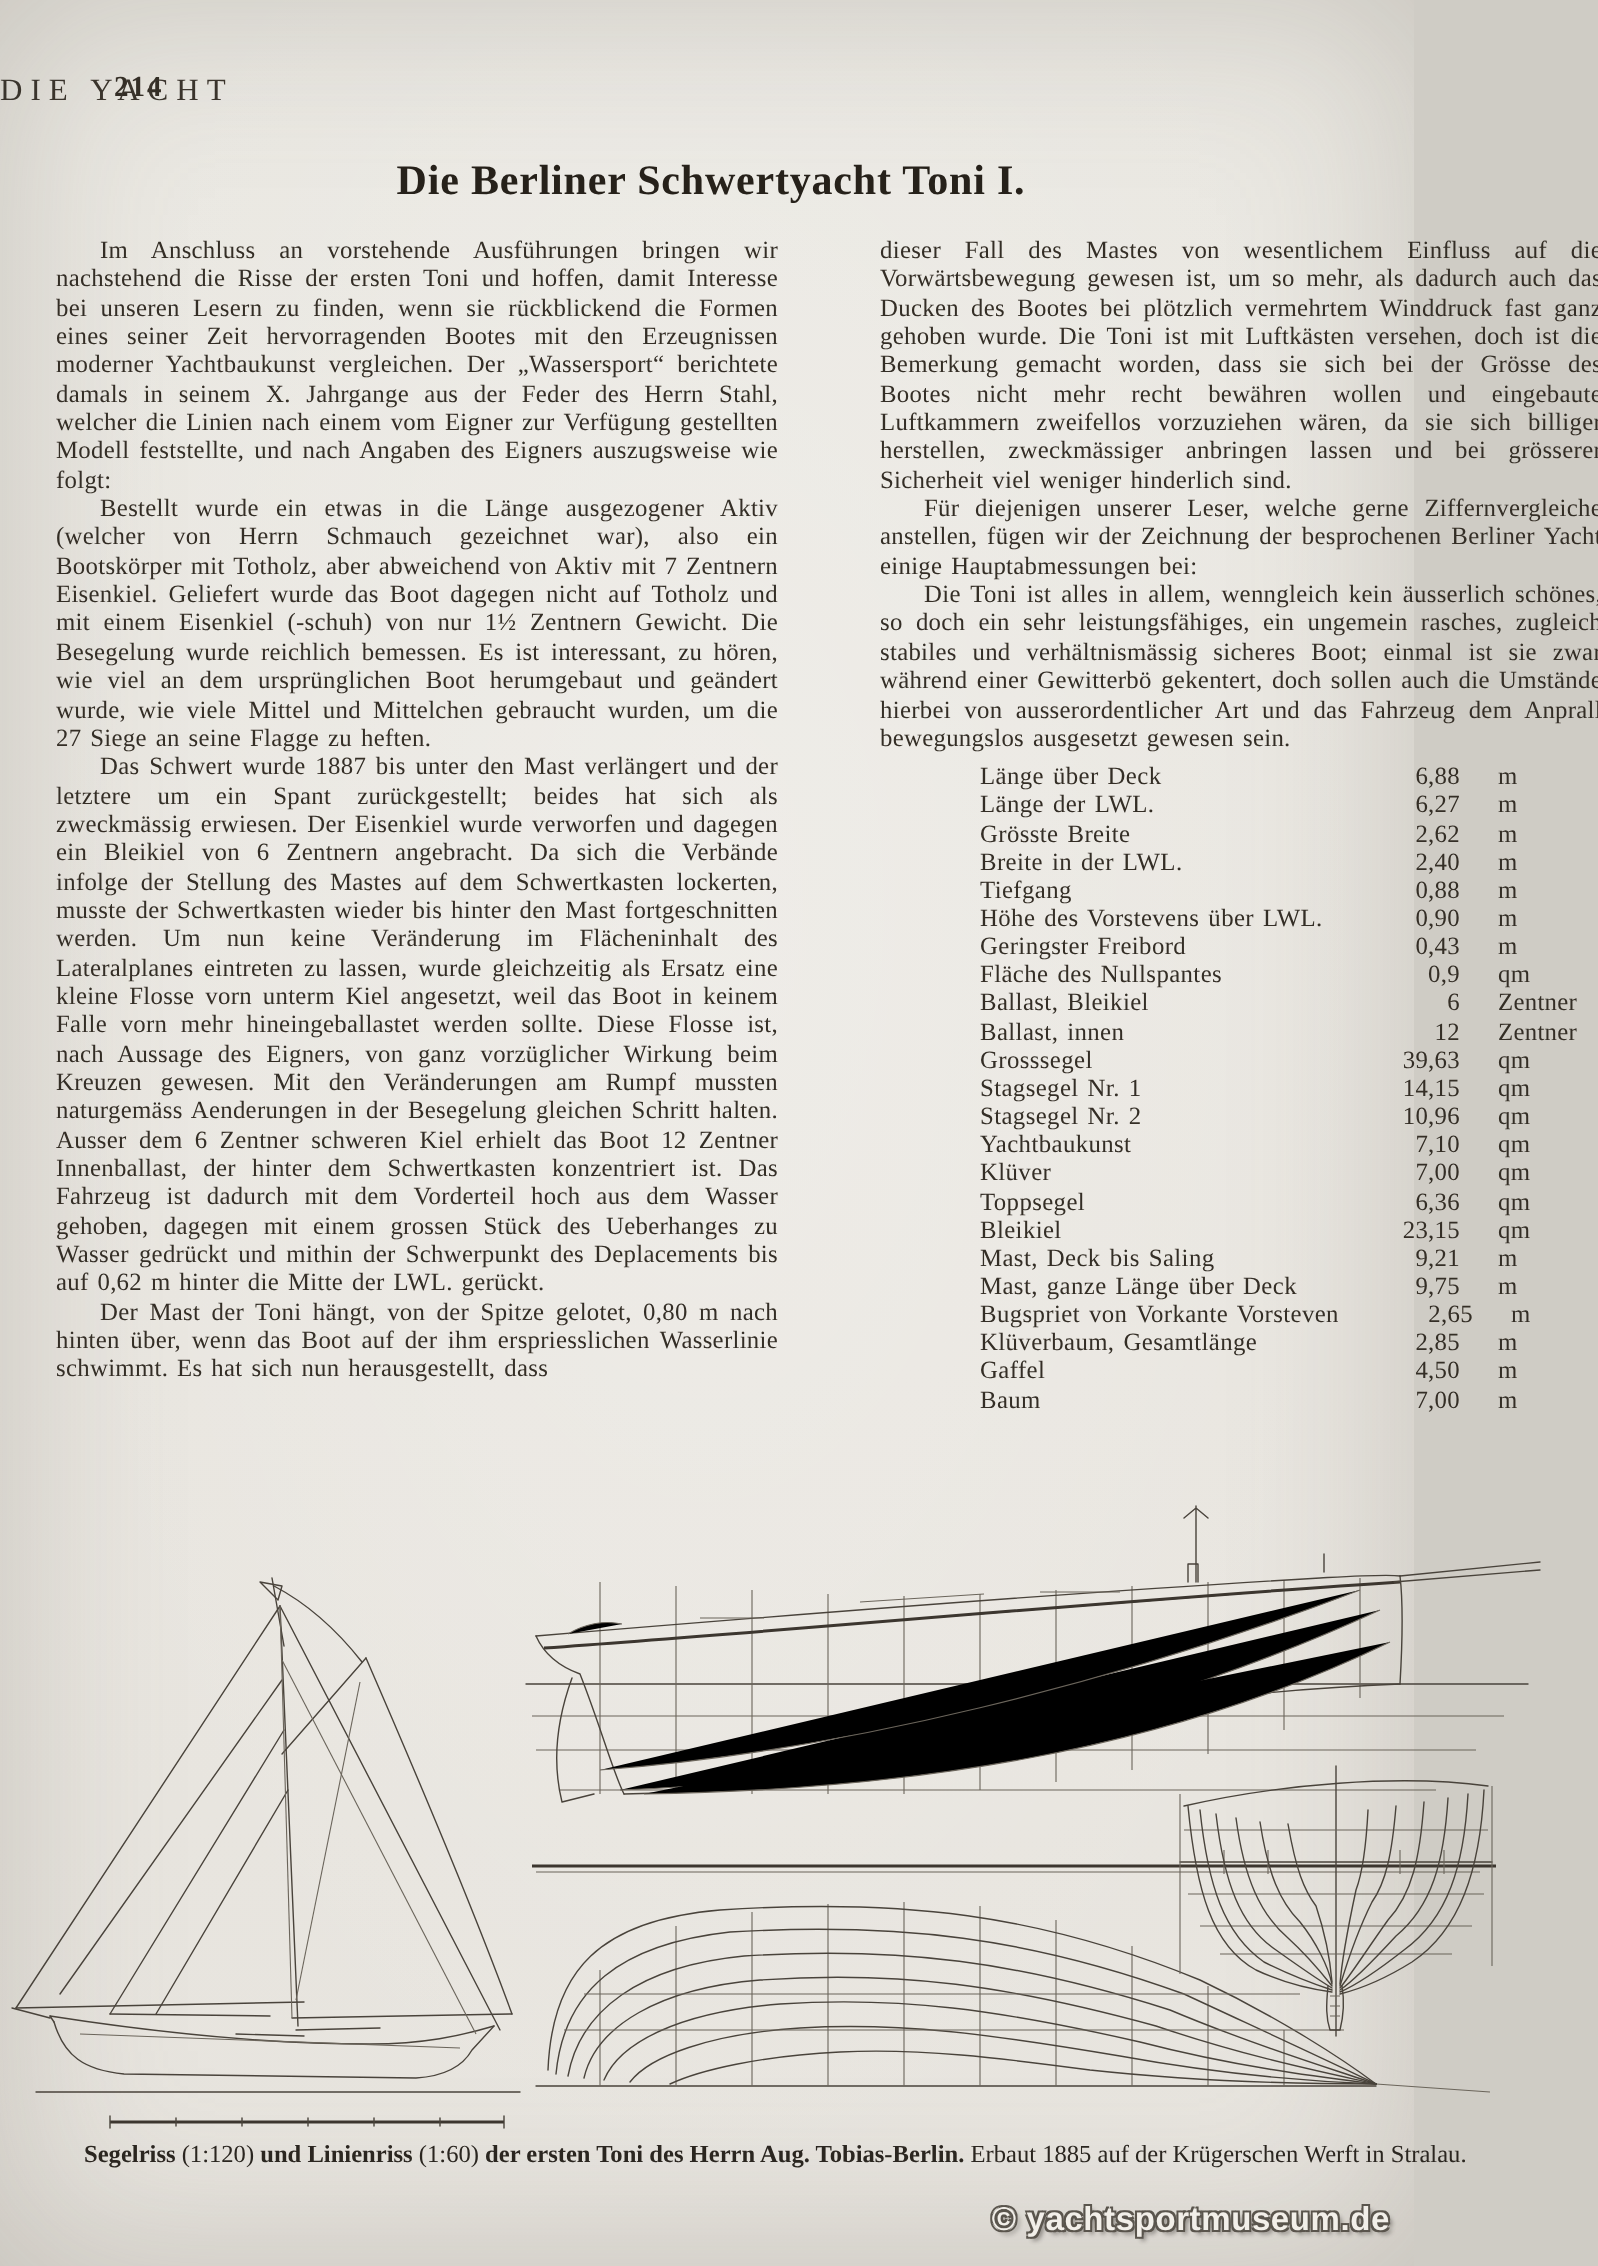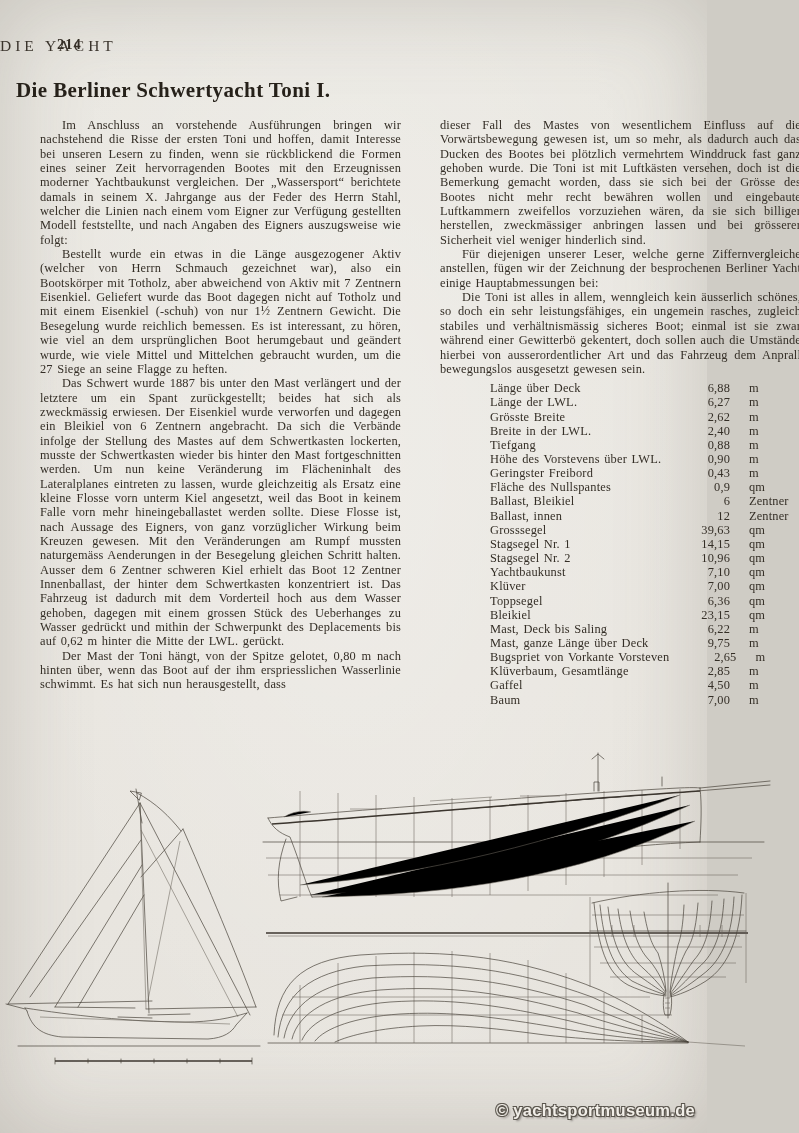--- a/index.html
+++ b/index.html
@@ -8,23 +8,23 @@
     position:relative;width:707px;height:1133px;
     background:
       radial-gradient(ellipse at 50% 40%, rgba(255,255,255,.25), rgba(0,0,0,0) 70%),
       linear-gradient(180deg,#eae8e2 0%,#e9e6e0 60%,#e7e4de 100%);
     box-shadow:inset 0 0 90px rgba(110,104,92,.28);
     font-family:"Liberation Serif","DejaVu Serif",serif;
     color:#342e26;
   }
   .page-number{position:absolute;left:57px;top:36px;font-size:14.5px;font-weight:bold;letter-spacing:1px;}
   .journal-title{position:absolute;left:0;right:0;top:37px;text-align:left;font-size:15.5px;letter-spacing:4px;color:#3a342c;}
-  .article-title{position:absolute;left:16px;right:0;top:78px;font-size:21px;font-weight:bold;letter-spacing:.4px;color:#26211a;}
+  .article-title{position:absolute;left:4px;right:0;top:78px;text-align:center;font-size:21px;font-weight:bold;letter-spacing:.4px;color:#26211a;}
   .col{position:absolute;top:118px;width:361px;font-size:12.4px;line-height:14.35px;text-align:justify;word-spacing:1.2px;letter-spacing:.15px;}
-  .col-left{left:40px;}
+  .col-left{left:28px;}
   .col-right{left:440px;}
   .col p{margin:0;}
   .col p.indent{text-indent:22px;}
   .measurements{margin-top:5px;padding-left:50px;font-size:12.4px;}
   .m-row{display:grid;grid-template-columns:1fr 48px 52px;column-gap:19px;line-height:14.15px;}
   .m-label{text-align:left;white-space:nowrap;letter-spacing:.2px;}
   .m-value{text-align:right;}
   .m-unit{text-align:left;}
   .figures{position:absolute;left:0;top:745px;width:799px;height:322px;}
   .draw{stroke:#49433b;fill:none;stroke-width:.7;stroke-linecap:round;stroke-linejoin:round;}
@@ -160,21 +160,21 @@
         </div>
 
         <div class="m-row">
           <span class="m-label">Bleikiel</span>
           <span class="m-value">23,15</span>
           <span class="m-unit">qm</span>
         </div>
 
         <div class="m-row">
           <span class="m-label">Mast, Deck bis Saling</span>
-          <span class="m-value">6,22</span>
+          <span class="m-value">9,21</span>
           <span class="m-unit">m</span>
         </div>
 
         <div class="m-row">
           <span class="m-label">Mast, ganze Länge über Deck</span>
           <span class="m-value">9,75</span>
           <span class="m-unit">m</span>
         </div>
 
         <div class="m-row">
@@ -315,16 +315,17 @@
       <path class="draw" d="M724 154 C722 186,716 208,698 223 C686 236,676 246,670 250"></path>
       <path class="draw" d="M712 156 C710 184,706 202,694 215 C684 229,675 243,670 249"></path>
       <path class="draw" d="M698 158 C696 182,693 196,686 206 C679 220,673 238,670 248"></path>
       <path class="draw" d="M684 160 C683 180,681 192,678 200 C675 214,671 234,670 247"></path>
 
       <path class="draw" d="M664 248 C663 258,663 264,665 270 L670 270 C672 262,672 254,671 248"></path>
       <path class="draw-faint" d="M665 253 h5 M665 258 h5 M665 263 h5"></path>
     </g>
   </svg>
 
+  <div class="caption"><span class="b">Segelriss</span><span class="n"> (1:120) </span><span class="b">und Linienriss</span><span class="n"> (1:60) </span><span class="b">der ersten Toni des Herrn Aug. Tobias-Berlin.</span><span class="n">  Erbaut 1885 auf der Krügerschen Werft in Stralau.</span></div>
 
   <div class="watermark">© yachtsportmuseum.de</div>
 
 </div>
 
 </body></html>

